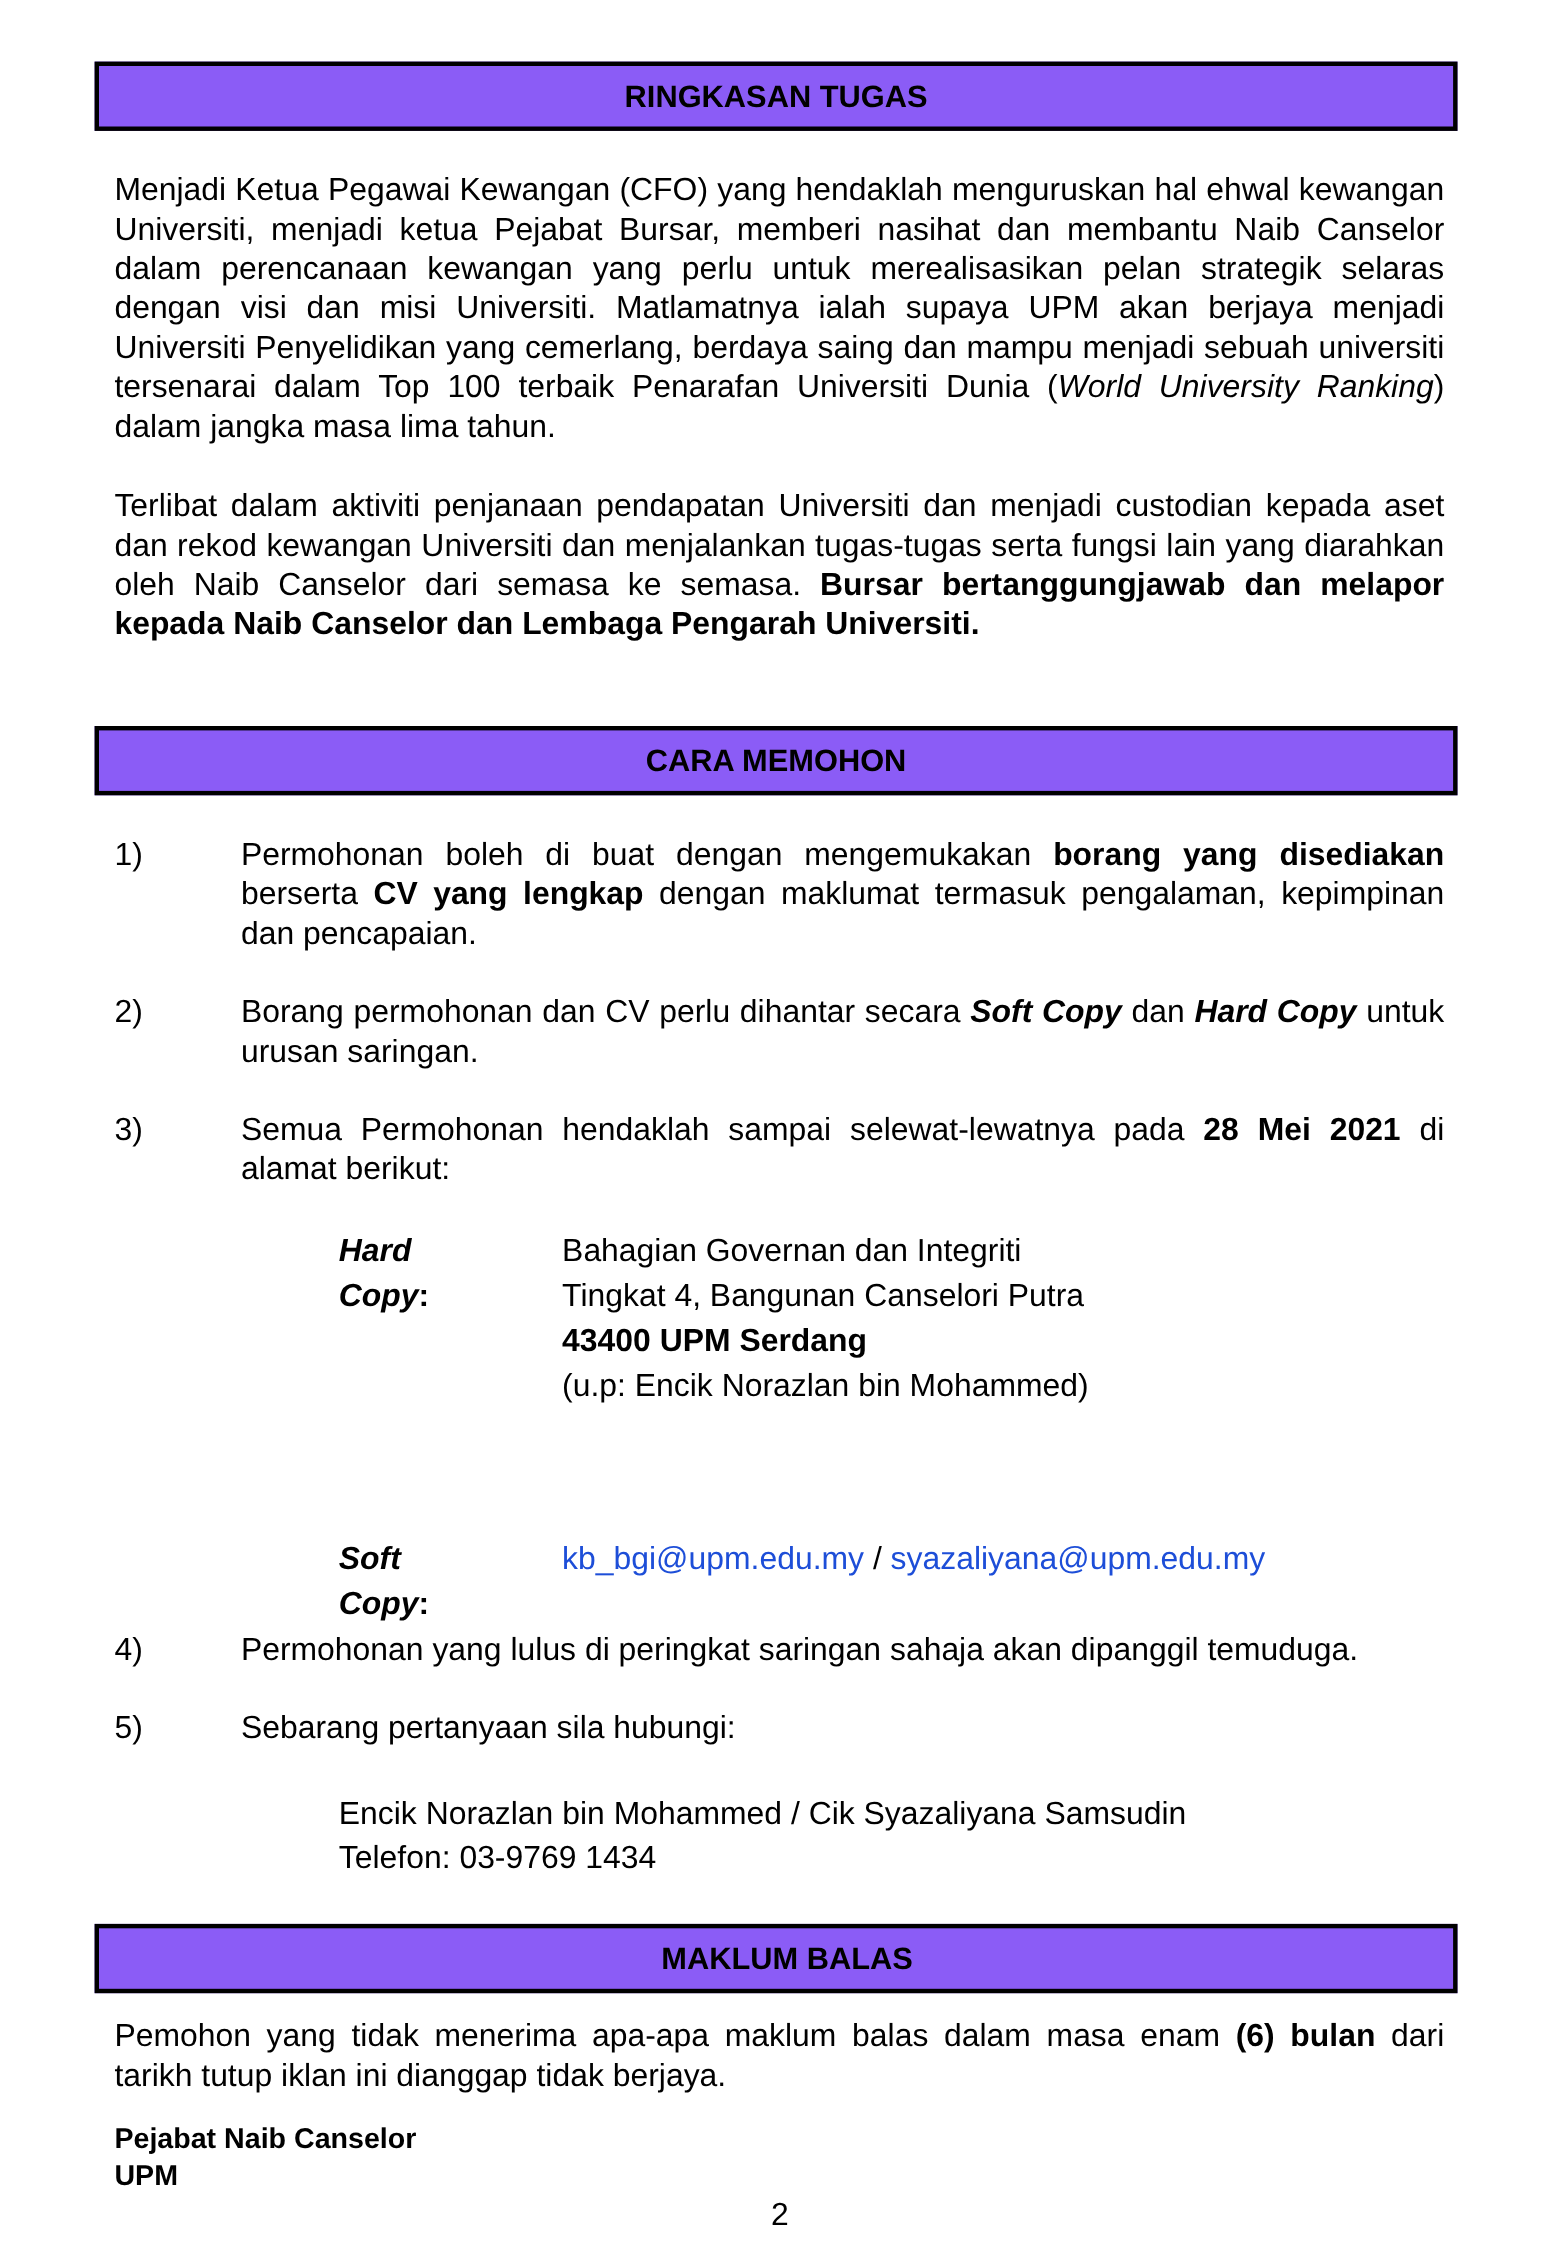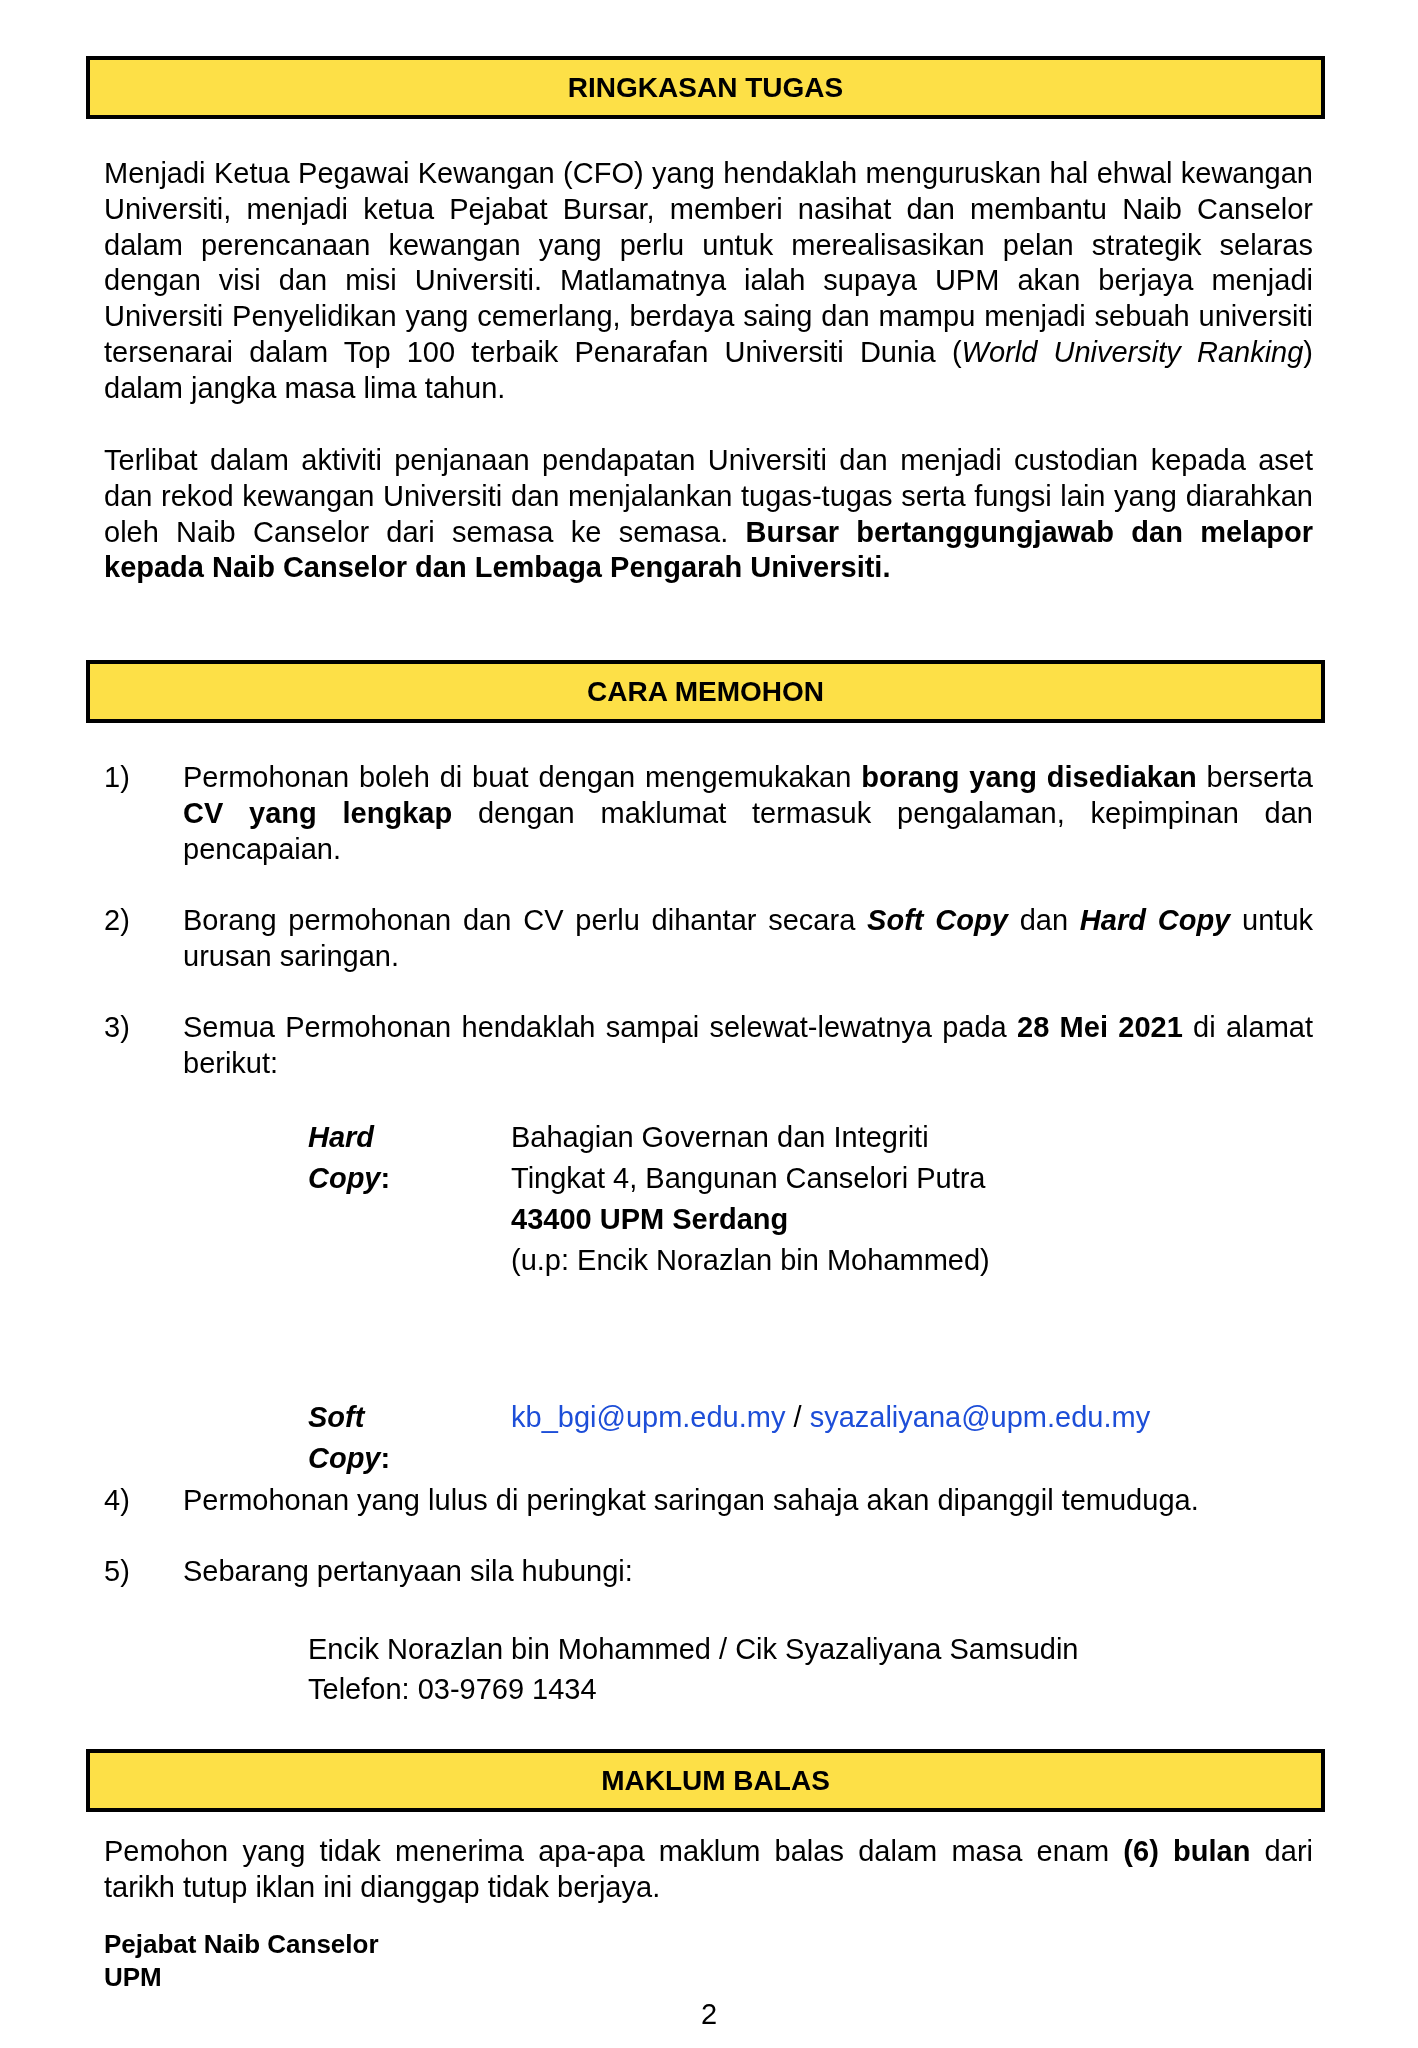--- a/index.html
+++ b/index.html
@@ -2,31 +2,31 @@
 <html><head>
 <meta charset="utf-8">
 <style>
   html, body { margin: 0; padding: 0; background: #ffffff; }
   body {
     width: 1418px; height: 2048px; position: relative; overflow: hidden;
     font-family: "Liberation Sans", sans-serif; color: #000; font-size: 29px;
   }
   .box {
     position: absolute; left: 86px; width: 1239px; height: 63px;
-    box-sizing: border-box; border: 4px solid #000; background: #fde047;
+    box-sizing: border-box; border: 4px solid #000; background: #8b5cf6;
     display: flex; align-items: center; justify-content: center;
     font-weight: bold; font-size: 28px;
   }
   .para {
     position: absolute; left: 104px; width: 1209px;
     text-align: justify; line-height: 35.8px;
   }
   .item { position: absolute; left: 104px; width: 1209px; line-height: 35.8px; }
   .item .num { position: absolute; left: 0; top: 0; }
-  .item .txt { margin-left: 79px; text-align: justify; }
+  .item .txt { margin-left: 115px; text-align: justify; }
   .addr { position: absolute; left: 308px; line-height: 41px; }
   .addr .label { position: absolute; left: 0; top: 0; font-weight: bold; font-style: italic; }
   .addr .lines { position: absolute; left: 203px; top: 0; white-space: nowrap; }
   .link { color: #1d4ed8; }
   .contact { position: absolute; left: 308px; line-height: 40px; white-space: nowrap; }
   .sign { position: absolute; left: 104px; font-weight: bold; font-size: 26px; line-height: 33px; }
   .pageno { position: absolute; left: 0; width: 1418px; text-align: center; top: 1998px; font-size: 29px; }
   b { font-weight: bold; }
   i { font-style: italic; }
 </style>

